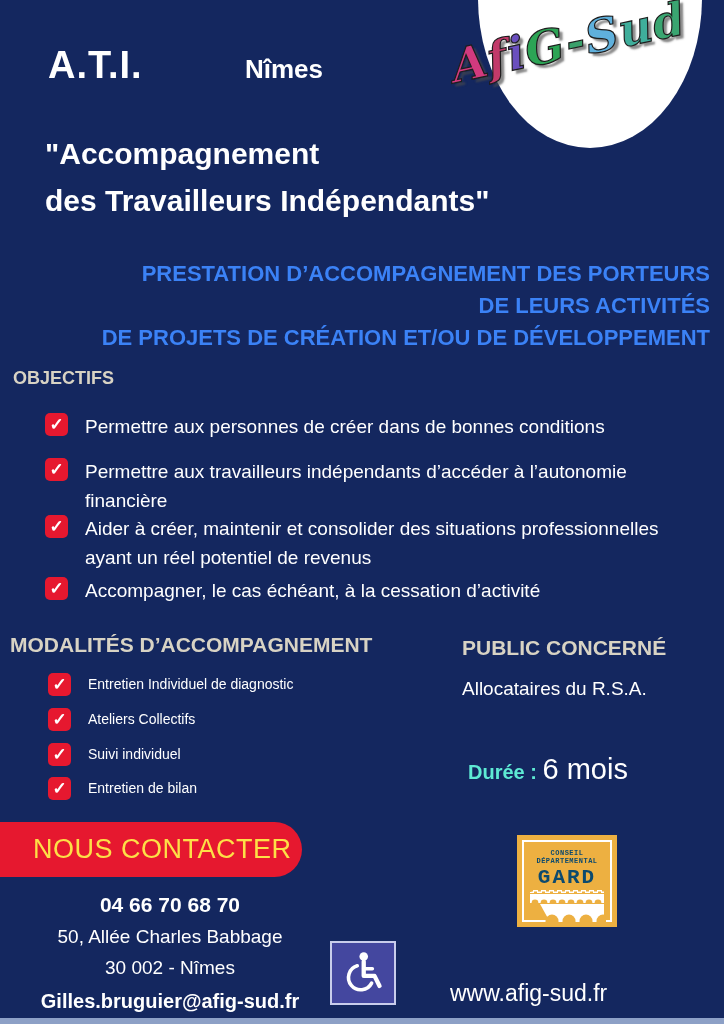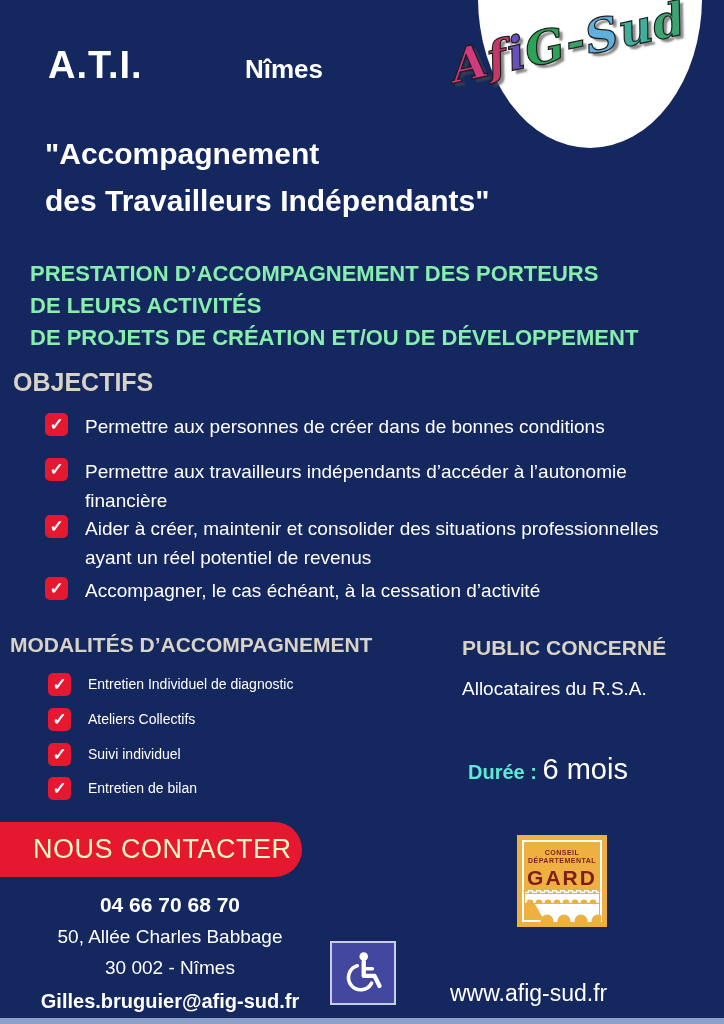--- a/index.html
+++ b/index.html
@@ -22,27 +22,27 @@
     font-size:46px;letter-spacing:1px;white-space:nowrap;
     text-shadow:3px 4px 2px rgba(75,75,75,0.65);
     -webkit-text-stroke:1.2px #1d1d1d;
   }
   .ati-title{left:48px;top:44px;font-size:38px;font-weight:bold;letter-spacing:1px;}
   .city{left:245px;top:54px;font-size:26px;font-weight:bold;}
   .quote{left:45px;top:130px;font-size:30px;font-weight:bold;line-height:47px;}
 
   
   .subtitle{
-    left:30px;top:258px;width:680px;text-align:left;
-    color:#86efac;font-size:22px;font-weight:bold;line-height:32px;
+    left:30px;top:258px;width:680px;text-align:right;
+    color:#3b82f6;font-size:22px;font-weight:bold;line-height:32px;
   }
 
   
   .sec-h{color:#d8d3c4;font-weight:bold;}
-  .objectifs-h{left:13px;top:368px;font-size:25px;}
+  .objectifs-h{left:13px;top:368px;font-size:18px;}
   .modalites-h{left:10px;top:633px;font-size:21px;}
   .public-h{left:462px;top:636px;font-size:21px;}
 
   
   .check-row{position:absolute;display:flex;align-items:flex-start;}
   .check{
     flex:0 0 auto;width:23px;height:23px;margin-right:17px;margin-top:1px;
     background:#e6182f;border-radius:5px;color:#ffffff;
     font-size:17px;font-weight:bold;line-height:23px;text-align:center;
   }
@@ -55,32 +55,32 @@
   .audience{left:462px;top:678px;font-size:19px;}
   .duree{left:468px;top:753px;font-size:20px;}
   .duree .lbl{color:#5eead4;font-weight:bold;}
   .duree .val{color:#ffffff;font-size:29px;}
 
   
   .contact-banner{
     left:0;top:822px;width:302px;height:55px;background:#e6182f;
     border-radius:0 28px 28px 0;
     font-size:27px;line-height:55px;padding-left:33px;box-sizing:border-box;
-    color:#fef9c3;letter-spacing:0.5px;
+    color:#fde047;letter-spacing:0.5px;
   }
   .contact-block{left:5px;top:893px;width:330px;text-align:center;}
   .contact-phone{font-size:21px;font-weight:bold;margin-bottom:9px;}
   .contact-line{font-size:19px;margin-bottom:9px;}
   .contact-email{font-size:20px;font-weight:bold;margin-top:11px;}
 
   
   .gard{
-    left:517px;top:835px;width:90px;height:92px;background:#edb041;
+    left:517px;top:835px;width:100px;height:92px;background:#edb041;
     box-shadow:inset 0 0 0 5px #edb041, inset 0 0 0 7px #ffffff;
-    text-align:center;color:#7f1d1d;overflow:hidden;
+    text-align:center;color:#0c4a6e;overflow:hidden;font-family:Liberation Mono, monospace;
   }
   .gard-small{font-size:7px;font-weight:bold;line-height:8px;margin-top:14px;letter-spacing:0.5px;}
   .gard-name{font-size:21px;font-weight:bold;letter-spacing:2px;line-height:22px;margin-top:2px;}
   .gard svg{display:block;margin:1px auto 0;}
 
   .wheelchair-box{
     left:330px;top:941px;width:66px;height:64px;background:#44479f;
     border:2px solid #c9cdec;box-sizing:border-box;
     display:flex;align-items:center;justify-content:center;
   }

